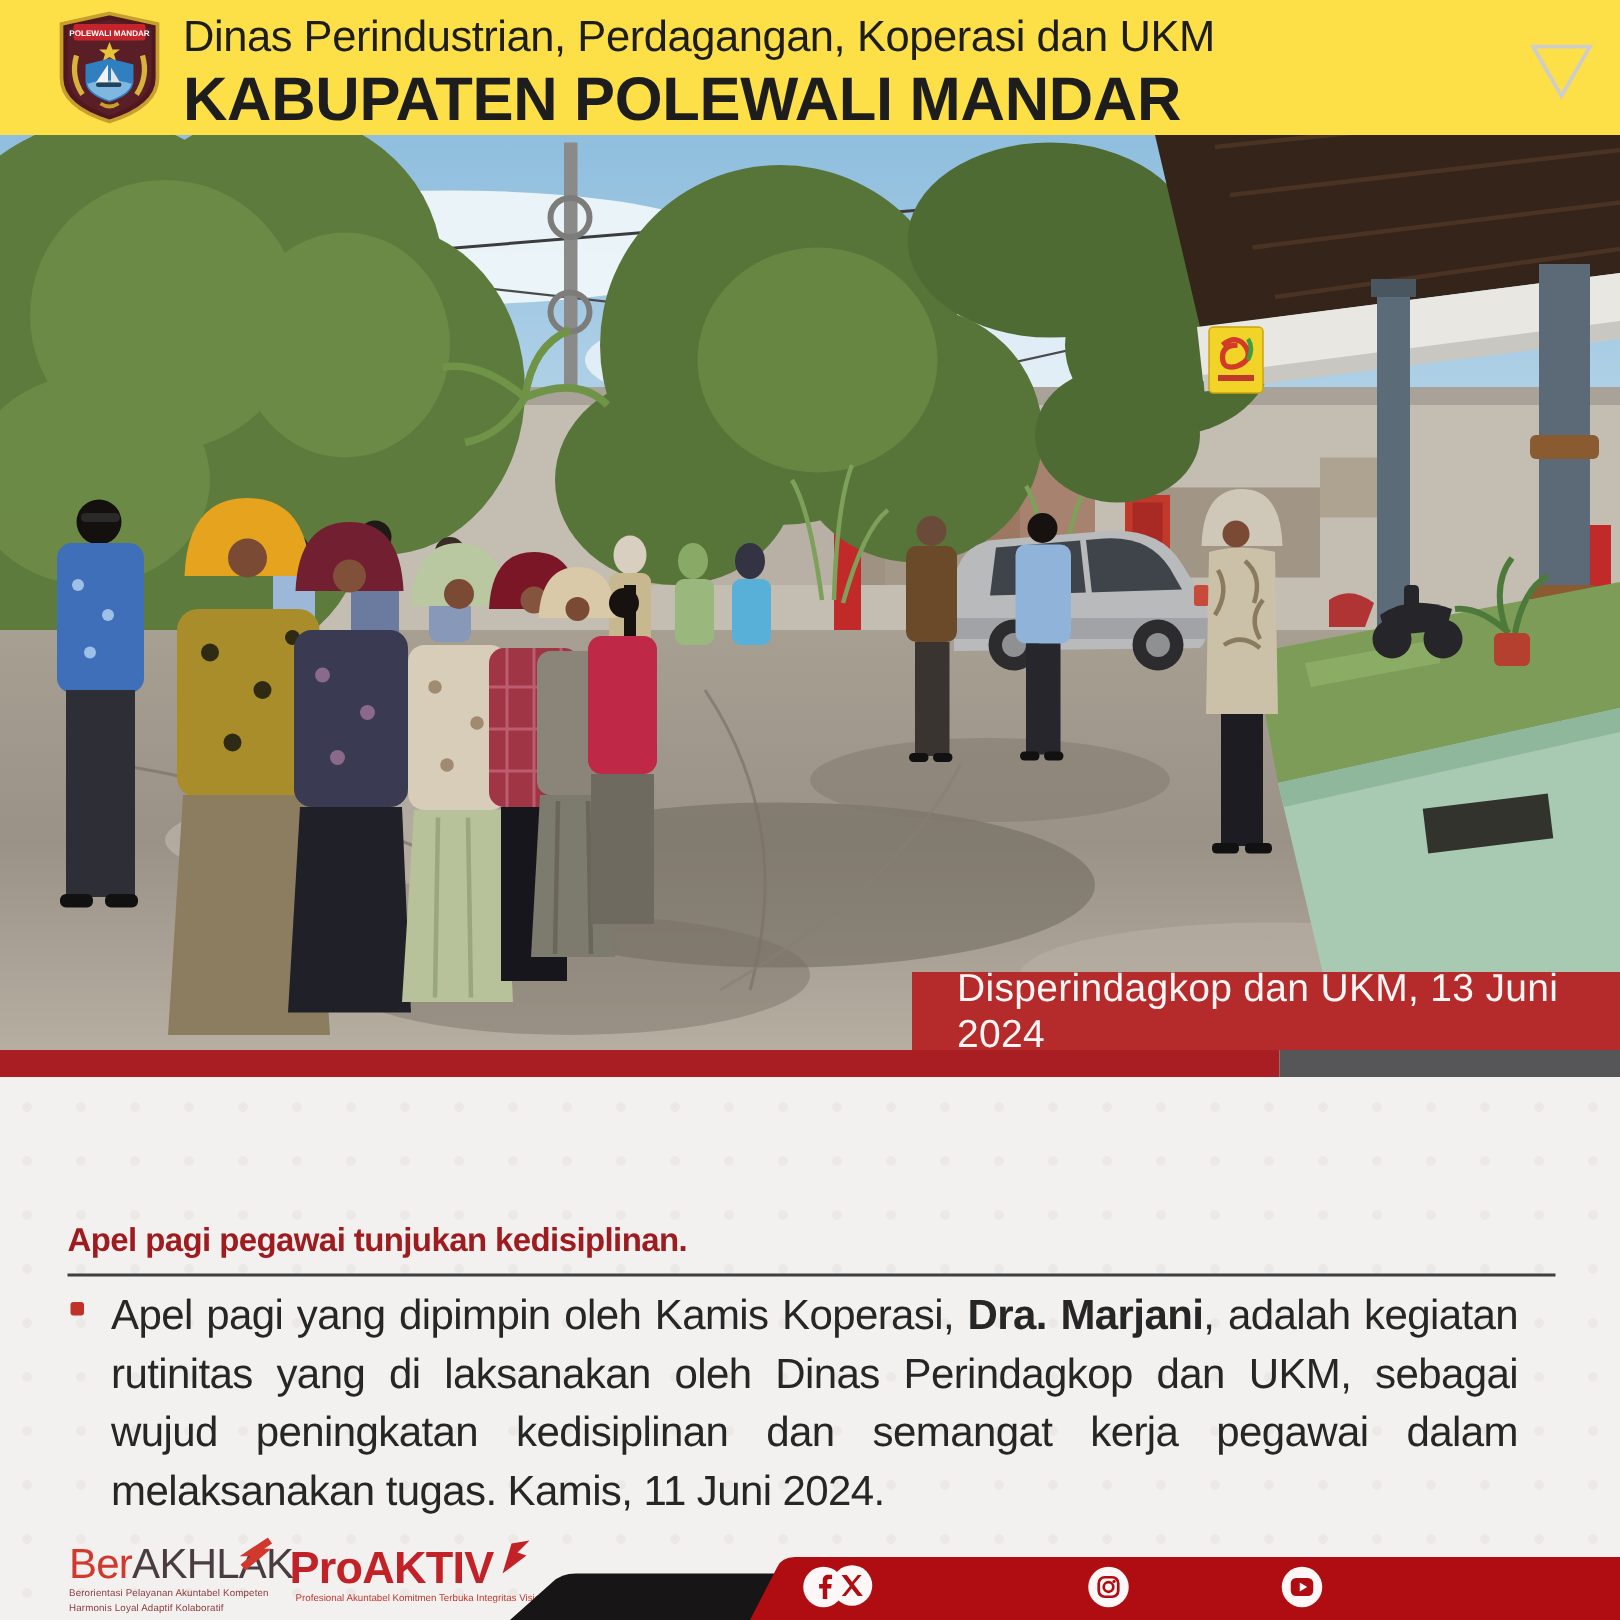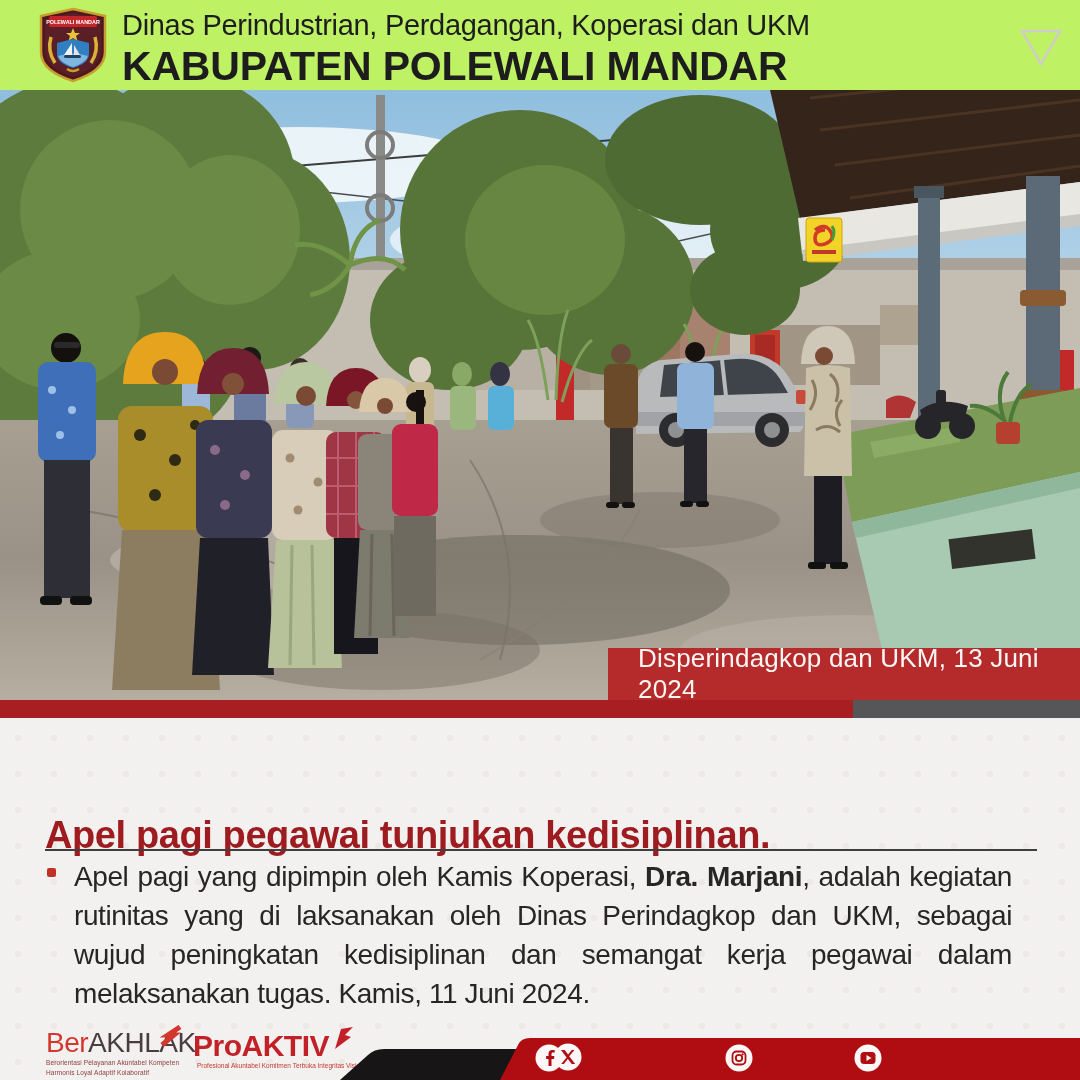--- a/index.html
+++ b/index.html
@@ -11,21 +11,21 @@
   
   .dots{
     position:absolute;inset:0;pointer-events:none;
     background-image:radial-gradient(#e9e6e4 3px, transparent 3.5px);
     background-size:36px 36px;
     opacity:.8;
   }
   
   .header{
     position:absolute;left:0;top:0;width:1080px;height:90px;
-    background:#bef264;display:flex;align-items:center;
+    background:#fde047;display:flex;align-items:center;
   }
   .header .logo{position:absolute;left:37px;top:7px;}
   .header .titles{position:absolute;left:122px;top:8px;line-height:1.18;color:#1d1d1d;}
   .header .line1{font-size:29px;font-weight:400;letter-spacing:-.3px;}
   .header .line2{font-size:41px;font-weight:800;letter-spacing:-.2px;}
   .tri-icon{position:absolute;right:16px;top:28px;}
   
   .photo{
     position:absolute;left:0;top:90px;width:1080px;height:610px;overflow:hidden;background:#aac8e0;
   }
@@ -34,21 +34,21 @@
     background:#b52a2b;color:#fdf6f4;
     font-size:26px;font-weight:500;letter-spacing:.2px;
     display:flex;align-items:center;padding-left:30px;box-sizing:border-box;
   }
   
   .bar-red{position:absolute;left:0;top:700px;width:853px;height:18px;background:#a81e22;}
   .bar-gray{position:absolute;left:853px;top:700px;width:227px;height:18px;background:#565557;}
   
   .article-title{
     position:absolute;left:45px;top:814px;width:990px;
-    color:#9e1c20;font-size:38px;font-weight:800;letter-spacing:-.4px;
+    color:#9e1c20;font-size:22px;font-weight:800;letter-spacing:-.4px;
   }
   .rule{position:absolute;left:45px;top:849px;width:992px;height:2px;background:#3f3f3f;}
   .bullet{position:absolute;left:47px;top:868px;width:9px;height:9px;border-radius:2px;background:#c03227;}
   .article-body{
     position:absolute;left:74px;top:857px;width:938px;
     color:#262626;font-size:28px;line-height:39px;letter-spacing:-.4px;
     text-align:justify;
   }
   .article-body b{font-weight:800;}
   

